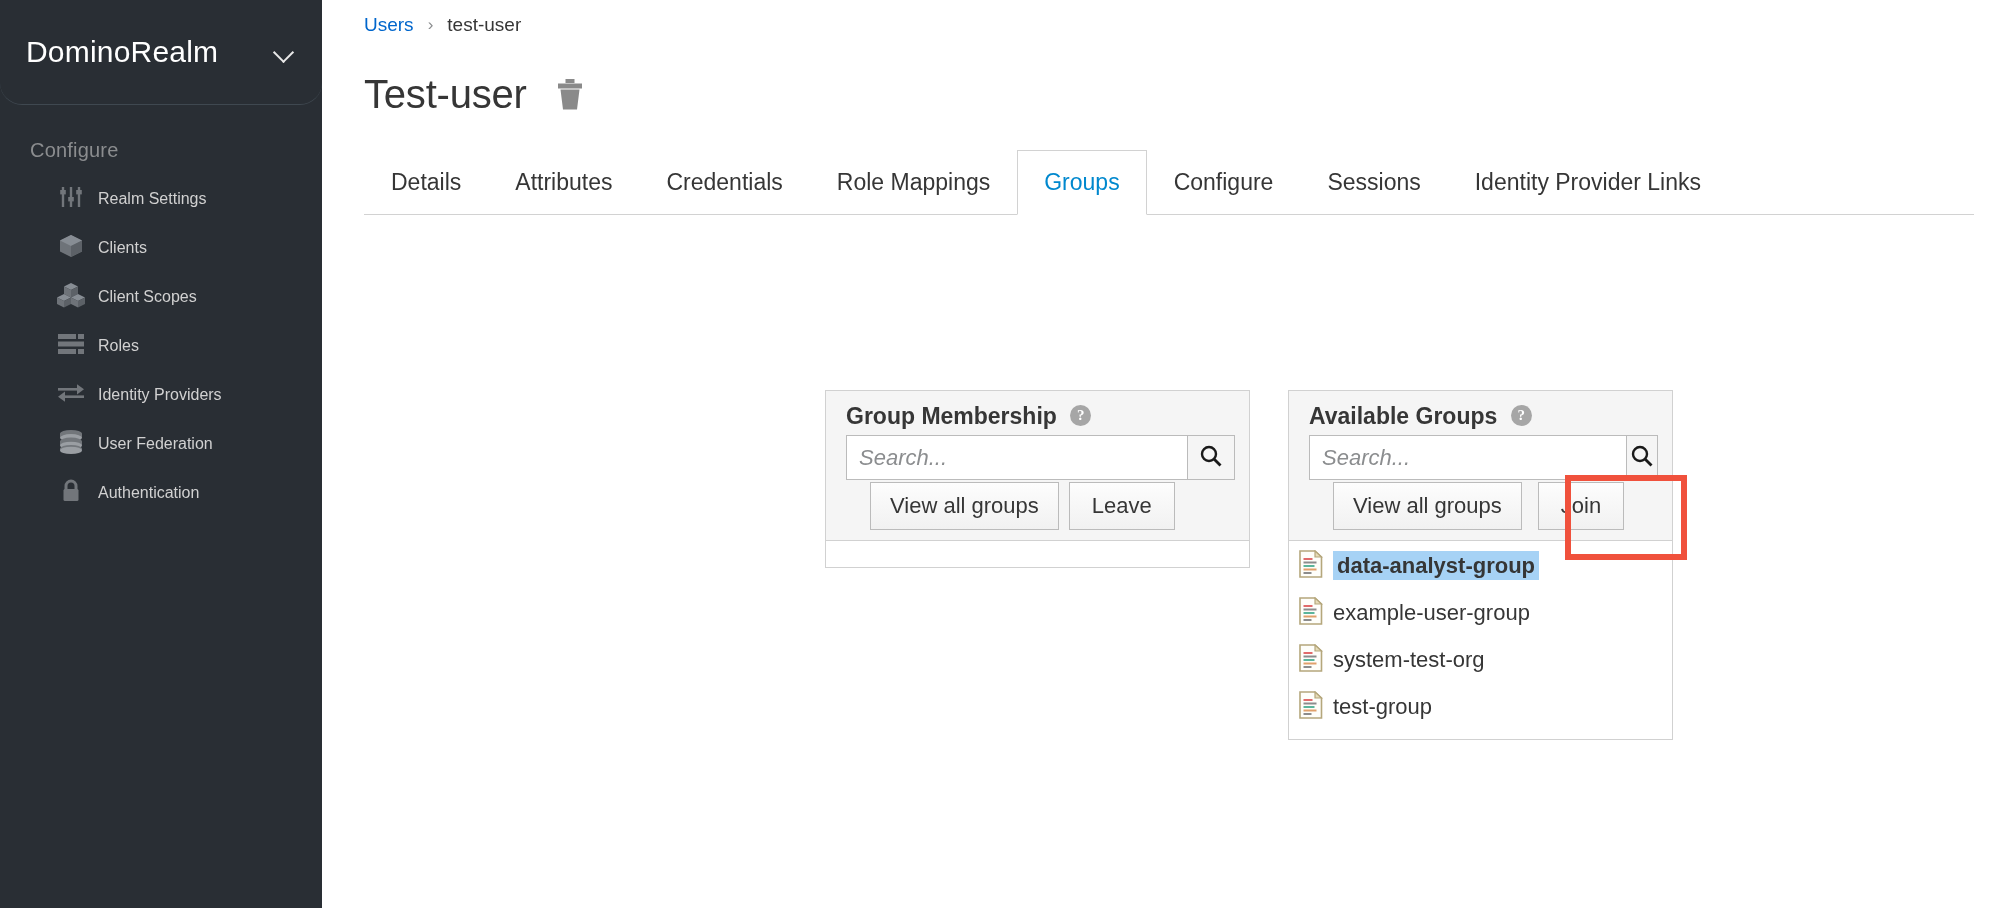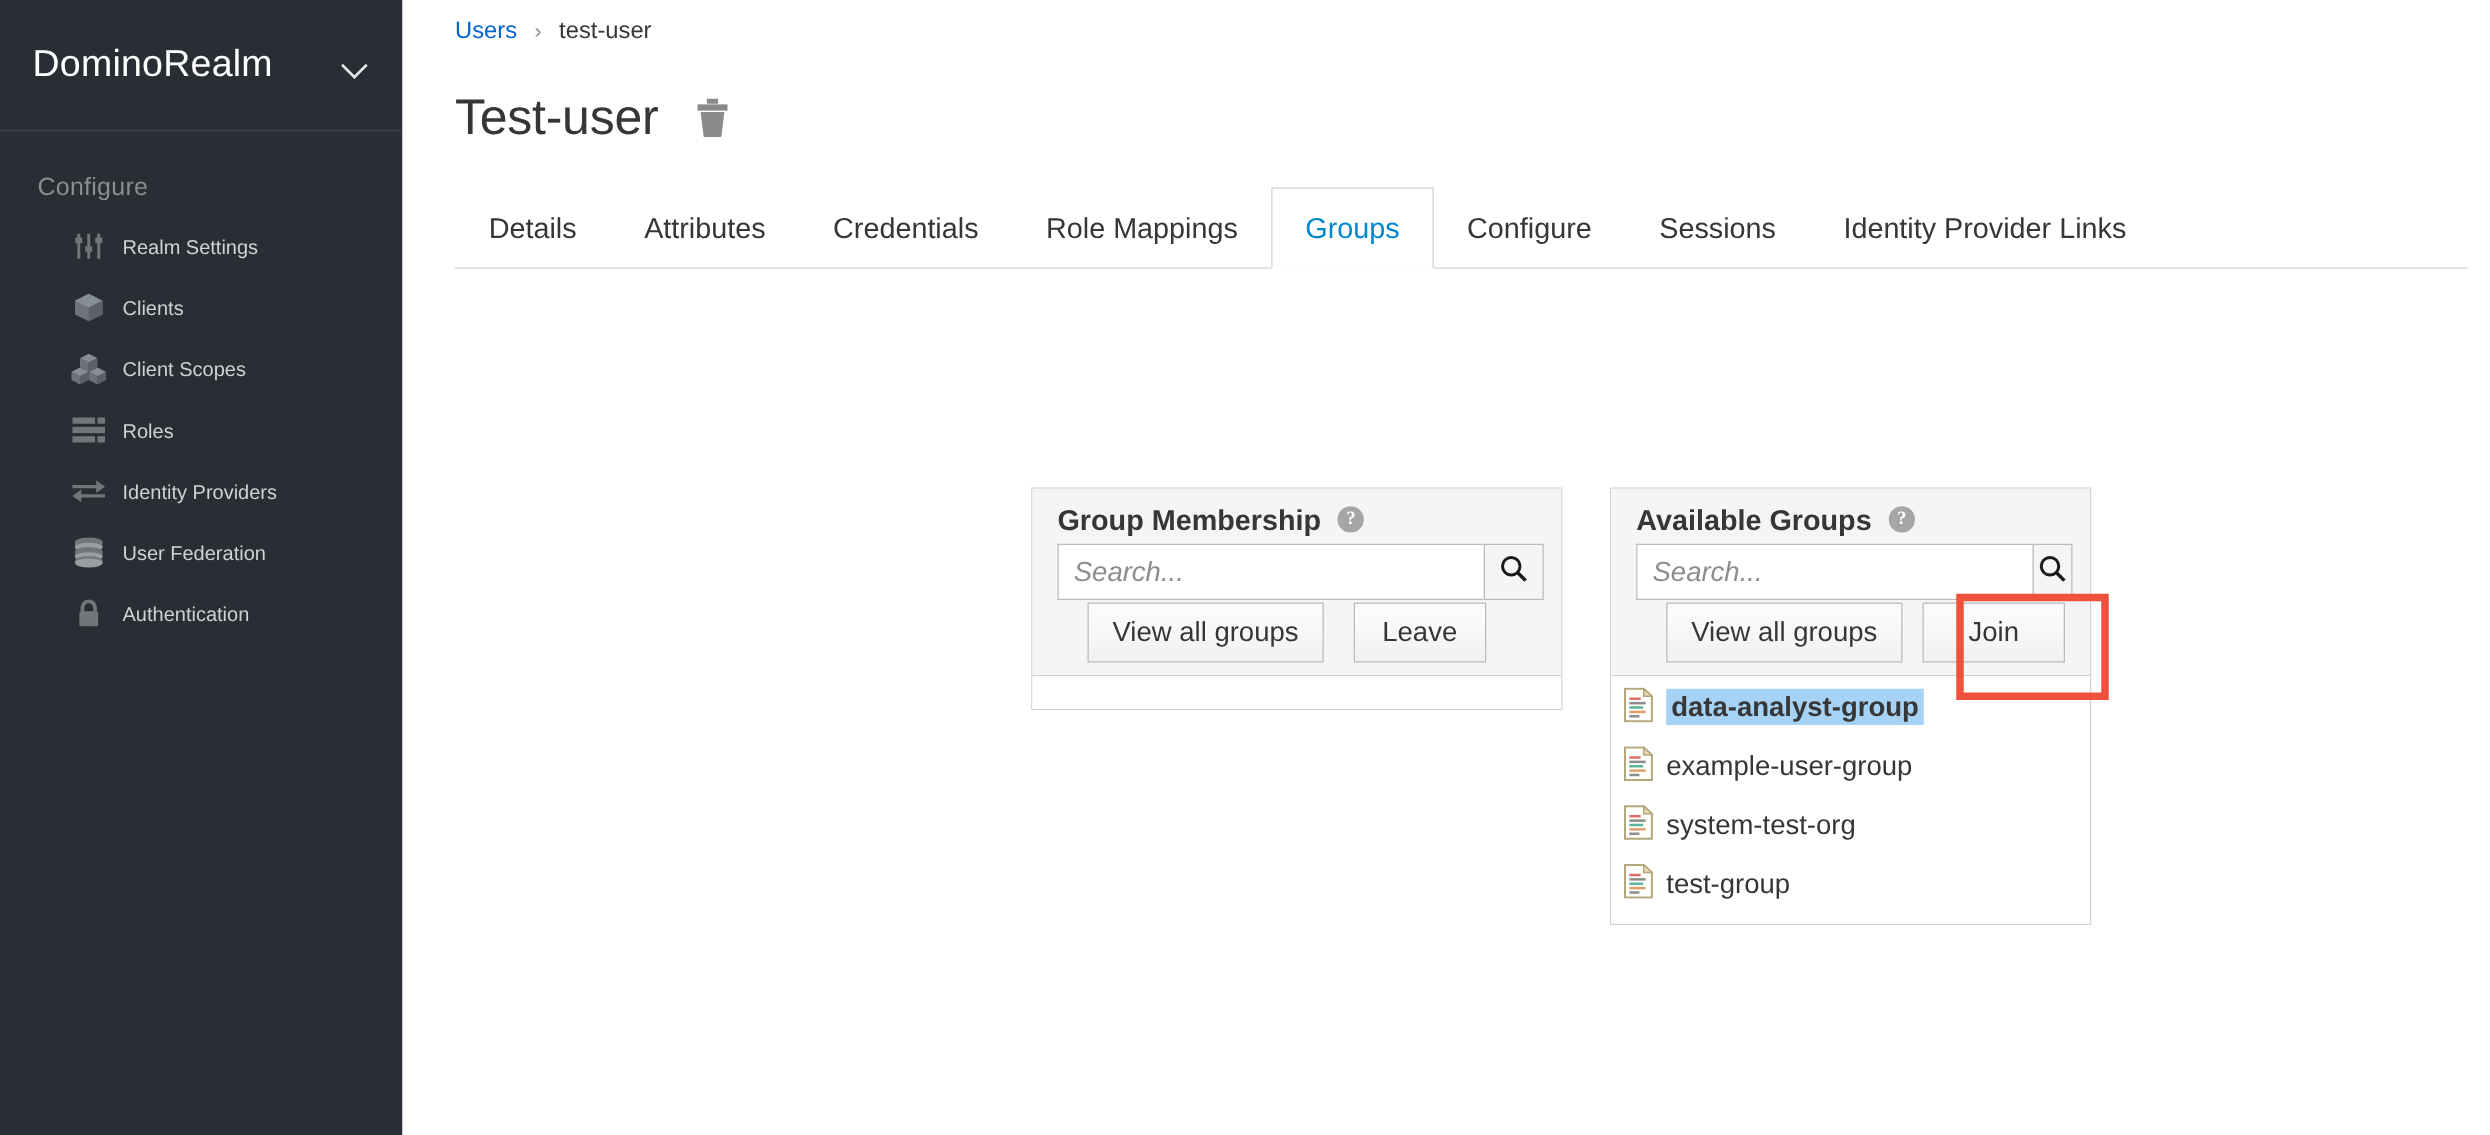--- a/index.html
+++ b/index.html
@@ -18,20 +18,21 @@
     width: 322px; min-width: 322px; height: 908px;
     background: #292e34;
     display: flex; flex-direction: column;
   }
   .realm-switcher {
     height: 105px; min-height: 105px;
     display: flex; align-items: center;
     padding: 0 26px;
     border-bottom: 1px solid #3f4850;
     cursor: pointer;
+    border-radius: 22px;
   }
   .realm-name {
     color: #fff; font-size: 30px; font-weight: 400;
     letter-spacing: .2px; flex: 1;
   }
   .chevron-dn {
     width: 22px; height: 22px; position: relative; margin-left: 10px;
   }
   .chevron-dn::before {
     content:""; position:absolute; left:2px; top:4px;
@@ -162,22 +163,22 @@
   .btn-row { display: flex; margin-top: 2px; padding-left: 24px; }
   .btn {
     background: linear-gradient(#fdfdfd,#f1f1f1);
     border: 1px solid #bbb;
     font-size: 22px; color: #363636;
     padding: 10px 19px;
     cursor: pointer; white-space: nowrap;
     font-family: "Liberation Sans", sans-serif;
     line-height: 26px;
   }
-  .btn.join-btn { margin-left: 16px; padding: 10px 36px; }
-  .btn.leave-btn { margin-left: 24px; padding: 10px 22px; }
+  .btn.join-btn { margin-left: 16px; padding: 10px 22px; }
+  .btn.leave-btn { margin-left: 10px; padding: 10px 22px; }
 
   .group-list {
     background: #fff;
     padding: 4px 0 6px;
     min-height: 22px;
   }
   .group-item {
     display: block;
     padding: 1px 10px 1px 10px;
     font-size: 22px; color: #363636;

